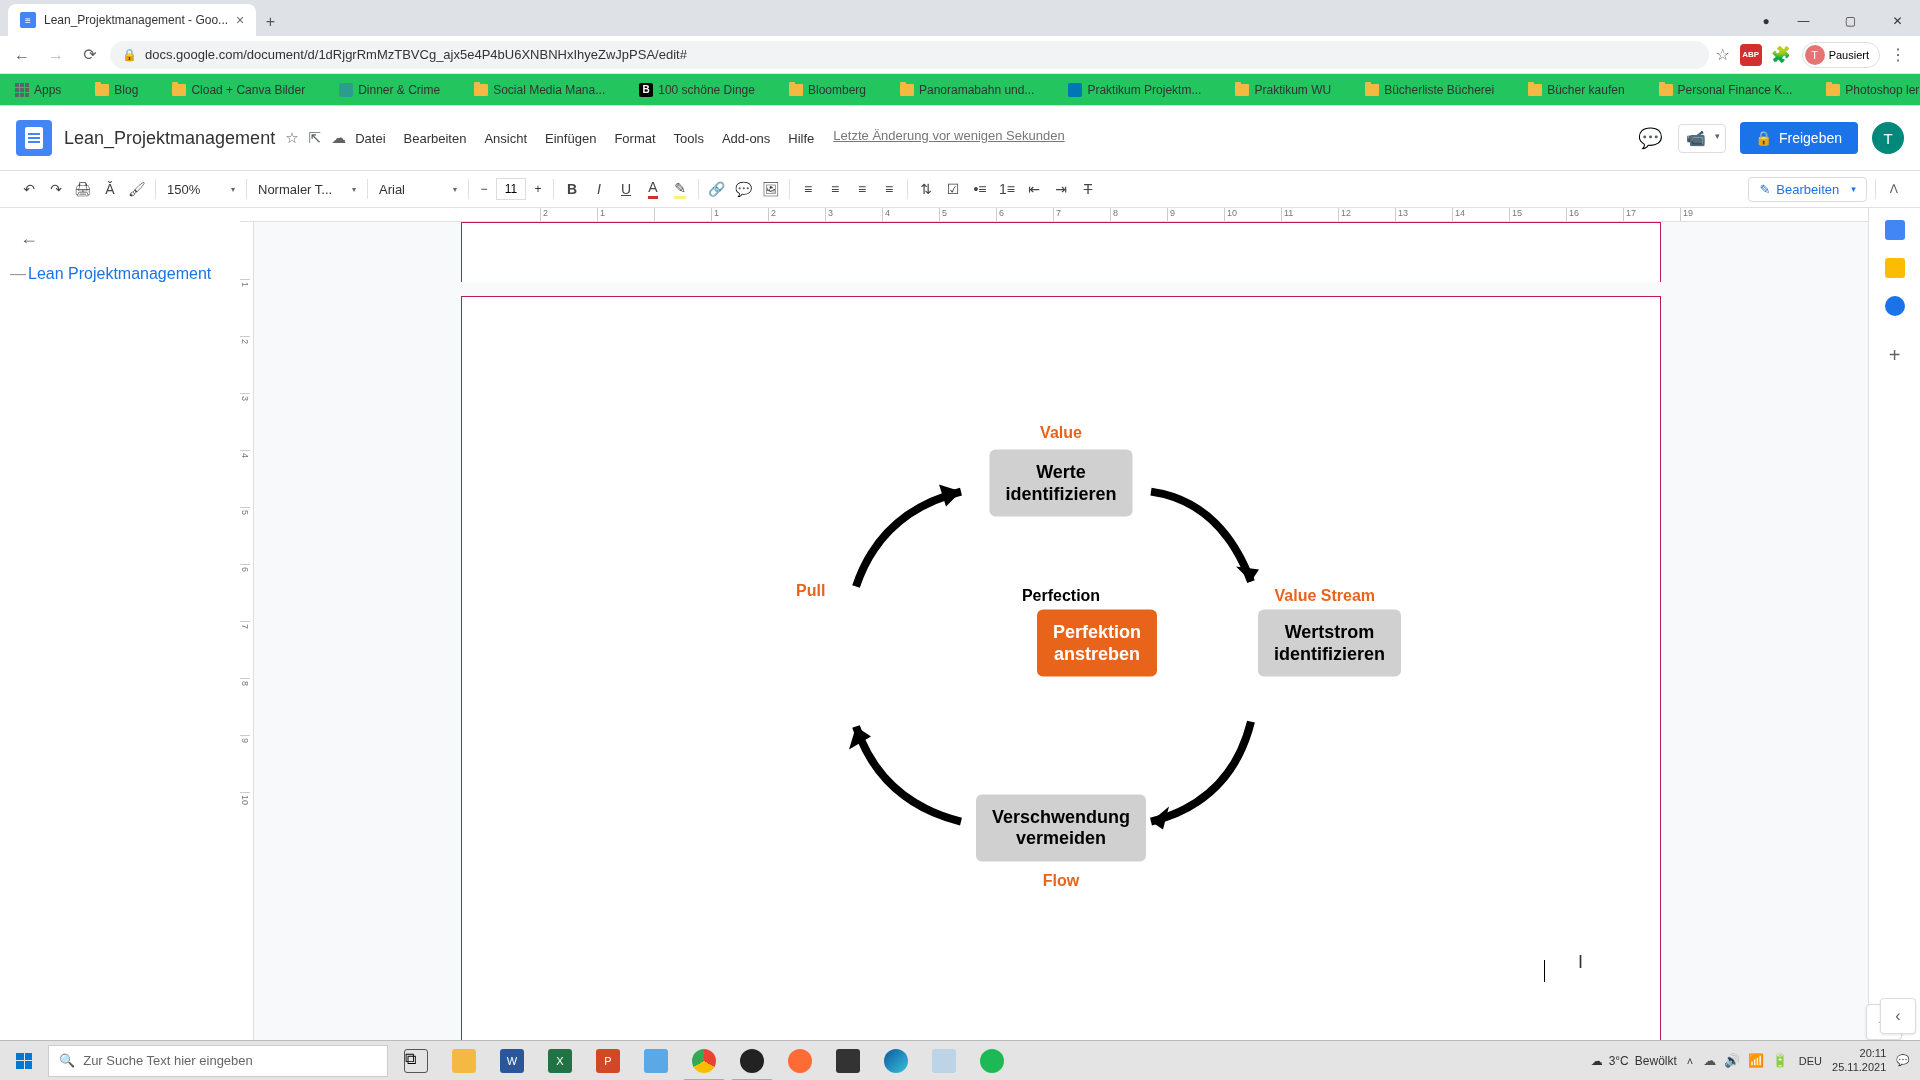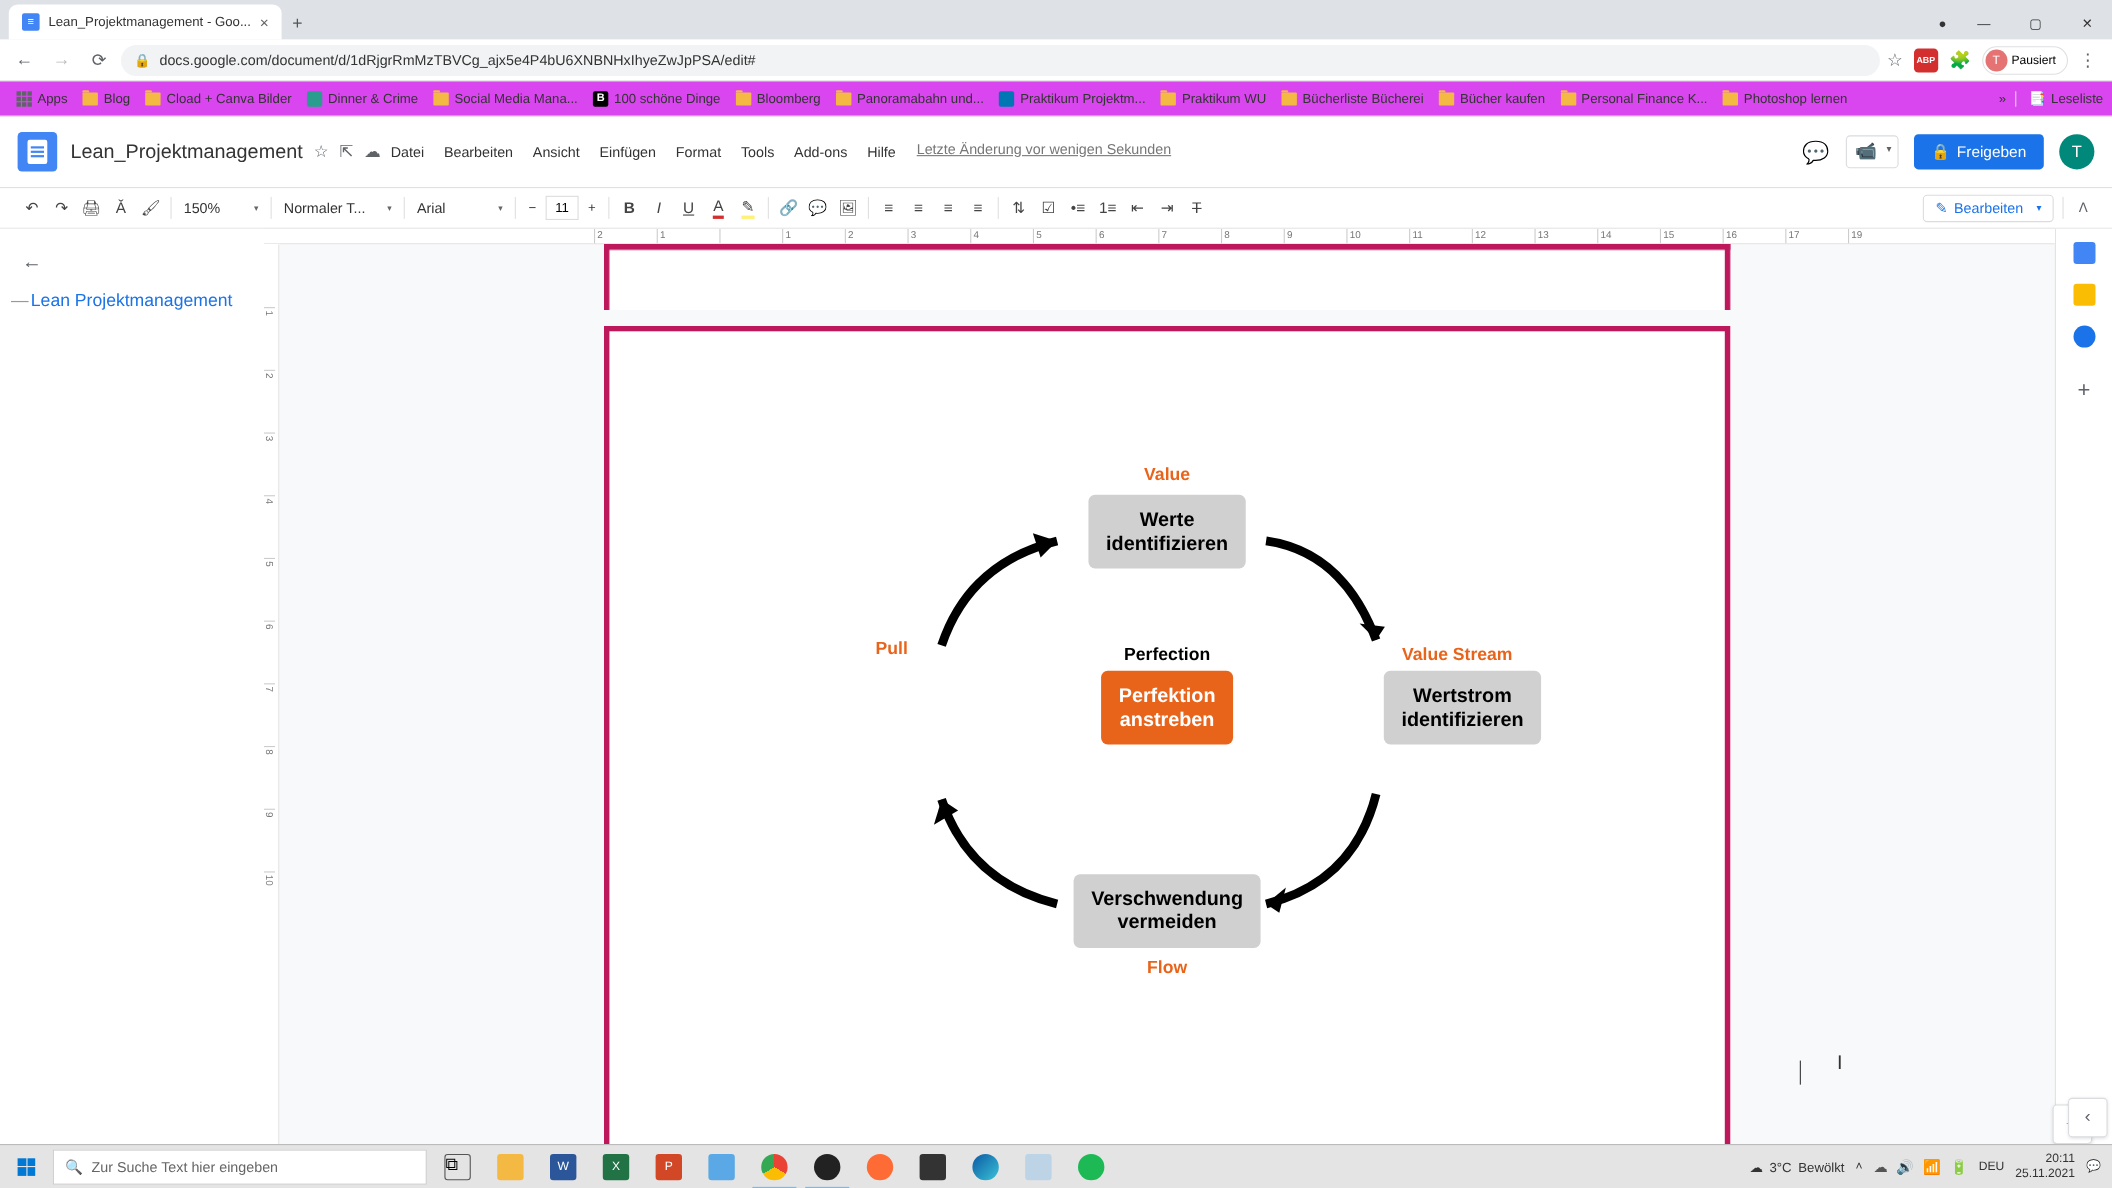--- a/index.html
+++ b/index.html
@@ -21,21 +21,21 @@
 .url-box { flex: 1; height: 28px; background: #f1f3f4; border-radius: 14px; display: flex; align-items: center; padding: 0 12px; font-size: 13px; color: #333; gap: 8px; }
 .lock-icon { color: #5f6368; font-size: 12px; }
 .addr-right { display: flex; align-items: center; gap: 10px; padding-right: 6px; }
 .star-icon { color: #5f6368; font-size: 16px; }
 .abp-badge { width: 22px; height: 22px; background: #d32f2f; border-radius: 4px; color: #fff; font-size: 8px; font-weight: bold; display: flex; align-items: center; justify-content: center; }
 .ext-icon { color: #5f6368; font-size: 16px; }
 .profile-pill { display: flex; align-items: center; gap: 4px; border: 1px solid #e0e0e0; border-radius: 14px; padding: 2px 10px 2px 2px; font-size: 11px; }
 .profile-avatar { width: 20px; height: 20px; border-radius: 50%; background: #e57373; color: #fff; font-size: 11px; display: flex; align-items: center; justify-content: center; }
 .kebab { color: #5f6368; font-size: 16px; }
 
-.bookmarks-bar { height: 32px; background: #d946ef; border-bottom: 1px solid #e0e0e0; display: flex; align-items: center; padding: 0 8px; gap: 0; font-size: 12px; color: #333; }
+.bookmarks-bar { height: 32px; background: #22c55e; border-bottom: 1px solid #e0e0e0; display: flex; align-items: center; padding: 0 8px; gap: 20px; font-size: 12px; color: #333; }
 .bm-item { display: flex; align-items: center; gap: 5px; padding: 4px 7px; border-radius: 3px; white-space: nowrap; }
 .bm-folder { width: 14px; height: 12px; background: #f4b942; border-radius: 1px; position: relative; }
 .bm-folder::before { content: ''; position: absolute; top: -2px; left: 0; width: 6px; height: 2px; background: #f4b942; border-radius: 1px 1px 0 0; }
 .bm-favicon { width: 14px; height: 14px; background: #666; border-radius: 2px; }
 .bm-apps { width: 14px; height: 14px; display: grid; grid-template-columns: repeat(3,1fr); gap: 1px; }
 .bm-apps span { background: #5f6368; }
 .bm-more { margin-left: auto; display: flex; gap: 8px; align-items: center; }
 .bm-readlist { display: flex; align-items: center; gap: 5px; border-left: 1px solid #ddd; padding-left: 12px; }
 
 
@@ -78,31 +78,31 @@
 .outline-pane { width: 240px; background: #fff; padding: 12px 0; }
 .outline-back { padding: 8px 20px; color: #5f6368; font-size: 18px; }
 .outline-item { padding: 8px 16px 8px 28px; font-size: 16px; color: #1a73e8; font-weight: 500; display: flex; align-items: center; gap: 8px; position: relative; }
 .outline-item::before { content: '—'; position: absolute; left: 10px; color: #999; }
 .doc-canvas { flex: 1; overflow: auto; position: relative; }
 .ruler { height: 14px; background: #fff; border-bottom: 1px solid #e0e0e0; position: sticky; top: 0; font-size: 9px; color: #777; display: flex; padding-left: 300px; }
 .ruler-tick { width: 57px; text-align: left; border-left: 1px solid #ccc; padding-left: 2px; }
 .vruler { position: absolute; left: 0; top: 14px; bottom: 0; width: 14px; background: #fff; border-right: 1px solid #e0e0e0; font-size: 9px; color: #777; }
 .vr-tick { height: 57px; border-top: 1px solid #ccc; writing-mode: vertical-lr; padding-top: 2px; }
 .page-wrap { margin-left: 14px; padding: 0 0 40px 0; display: flex; flex-direction: column; align-items: center; }
-.page { width: 1024px; background: #fff; border: 5px solid #be185d; margin-top: 0; position: relative; }
+.page { width: 1200px; background: #fff; border: 1px solid #be185d; margin-top: 0; position: relative; }
 .page.top { height: 60px; border-bottom: none; }
 .page.main { height: 760px; margin-top: 14px; }
 
 
 .diagram { position: absolute; left: 50%; top: 50%; transform: translate(-50%, -52%); width: 680px; height: 470px; }
 .d-label { position: absolute; font-weight: 800; font-size: 16px; }
 .d-label.orange { color: #e8641b; }
 .d-label.black { color: #000; }
 .d-box { position: absolute; background: #d0d0d0; padding: 12px 16px; border-radius: 6px; font-weight: 800; text-align: center; color: #000; font-size: 18px; line-height: 1.2; }
-.d-box.orange { background: #e8641b; color: #fff; }
+.d-box.orange { background: #e8641b; color: #fff; margin-left: 36px; }
 .d-arrow { position: absolute; }
 
 .cursor-caret { position: absolute; width: 1px; height: 22px; background: #000; left: 1082px; top: 663px; }
 .cursor-ibeam { position: absolute; left: 1116px; top: 655px; font-size: 18px; color: #333; }
 
 .right-rail { width: 52px; background: #fff; border-left: 1px solid #e0e0e0; display: flex; flex-direction: column; align-items: center; gap: 18px; padding-top: 12px; }
 .rail-icon { width: 20px; height: 20px; border-radius: 3px; }
 .rail-cal { background: #4285f4; }
 .rail-keep { background: #fbbc04; }
 .rail-tasks { background: #1a73e8; border-radius: 50%; }

